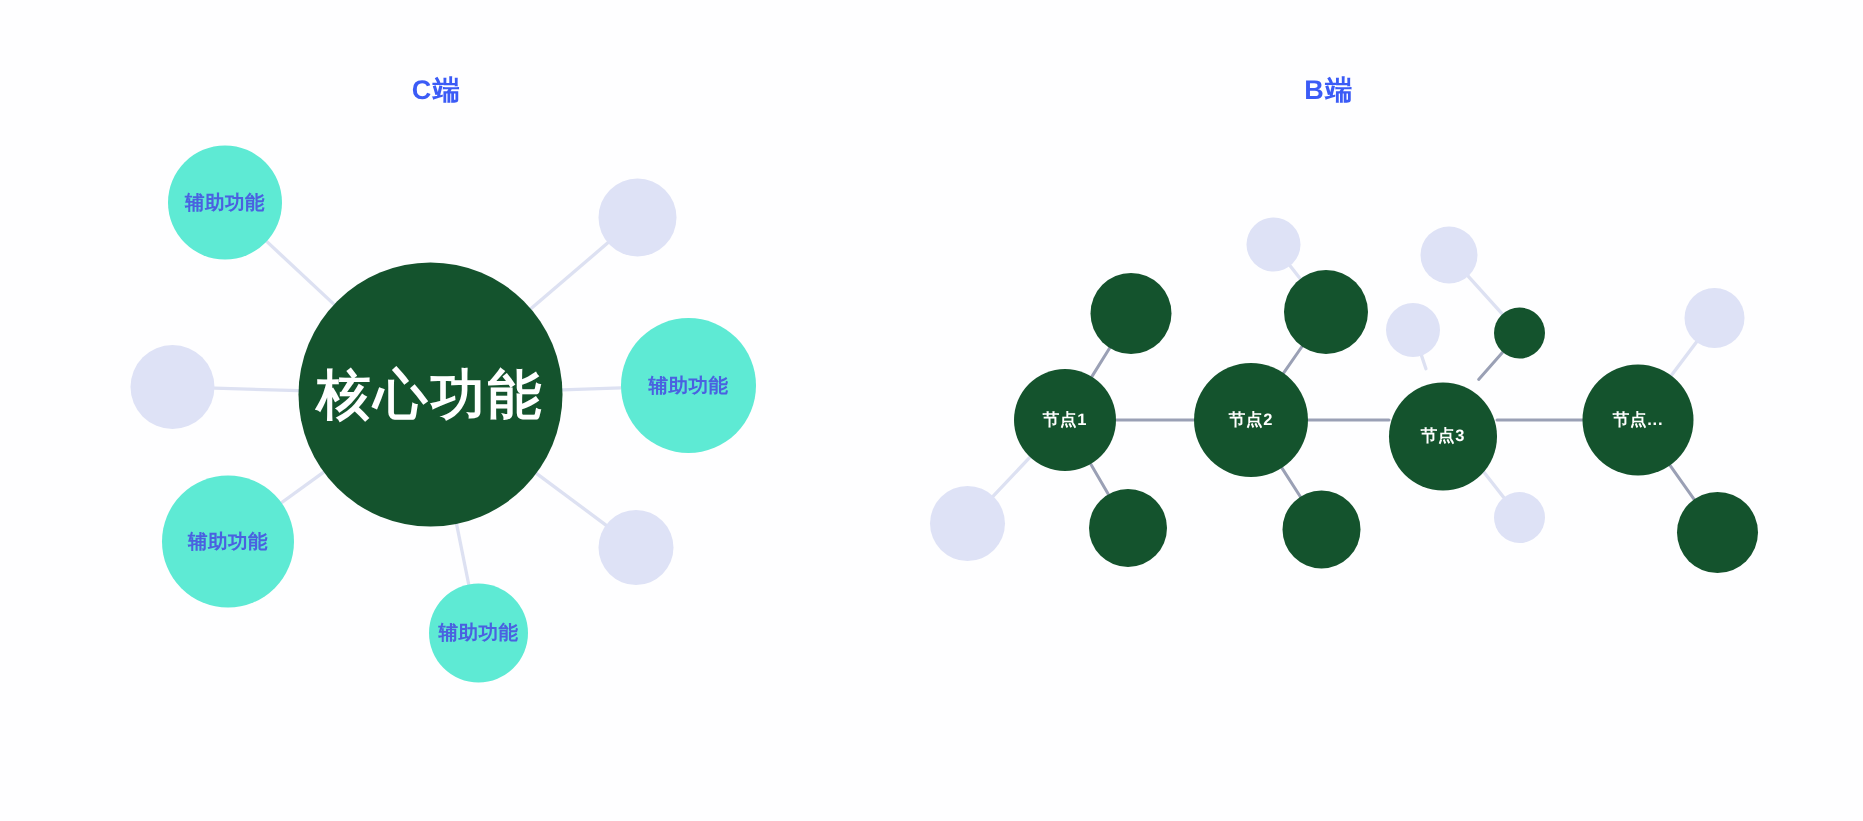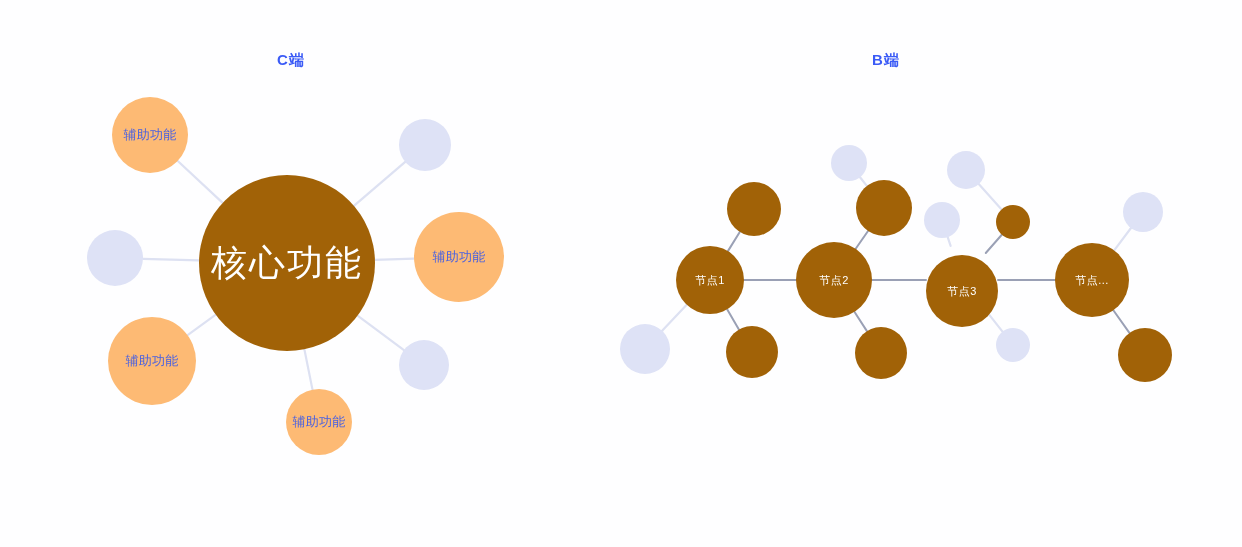--- a/index.html
+++ b/index.html
@@ -26,21 +26,21 @@
     left: 0;
     top: 0;
     width: 1242px;
     height: 547px;
     pointer-events: none;
   }
   .panel-title {
     position: absolute;
     transform: translate(-50%, -50%);
     color: #3B5BF6;
-    font-size: 15px;
+    font-size: 18px;
     font-weight: 700;
     letter-spacing: 1px;
     white-space: nowrap;
   }
   .node {
     position: absolute;
     border-radius: 50%;
     transform: translate(-50%, -50%);
     display: flex;
     align-items: center;
@@ -51,28 +51,28 @@
     white-space: nowrap;
   }
   .node.core {
     background: #3B5BF6;
     color: #ffffff;
     font-size: 36px;
     font-weight: 700;
     letter-spacing: 2px;
   }
   .node.solid {
-    background: #a16207;
+    background: #14532d;
     color: #ffffff;
-    font-weight: 400;
+    font-weight: 700;
   }
   .node.soft {
-    background: #fdba74;
+    background: #5eead4;
     color: #4A61E0;
-    font-weight: 400;
+    font-weight: 700;
   }
   .node.plain {
     background: #DEE2F6;
   }
   .node.chain {
     font-size: 11px;
     letter-spacing: 0.5px;
   }
   .node.aux {
     font-size: 13px;

